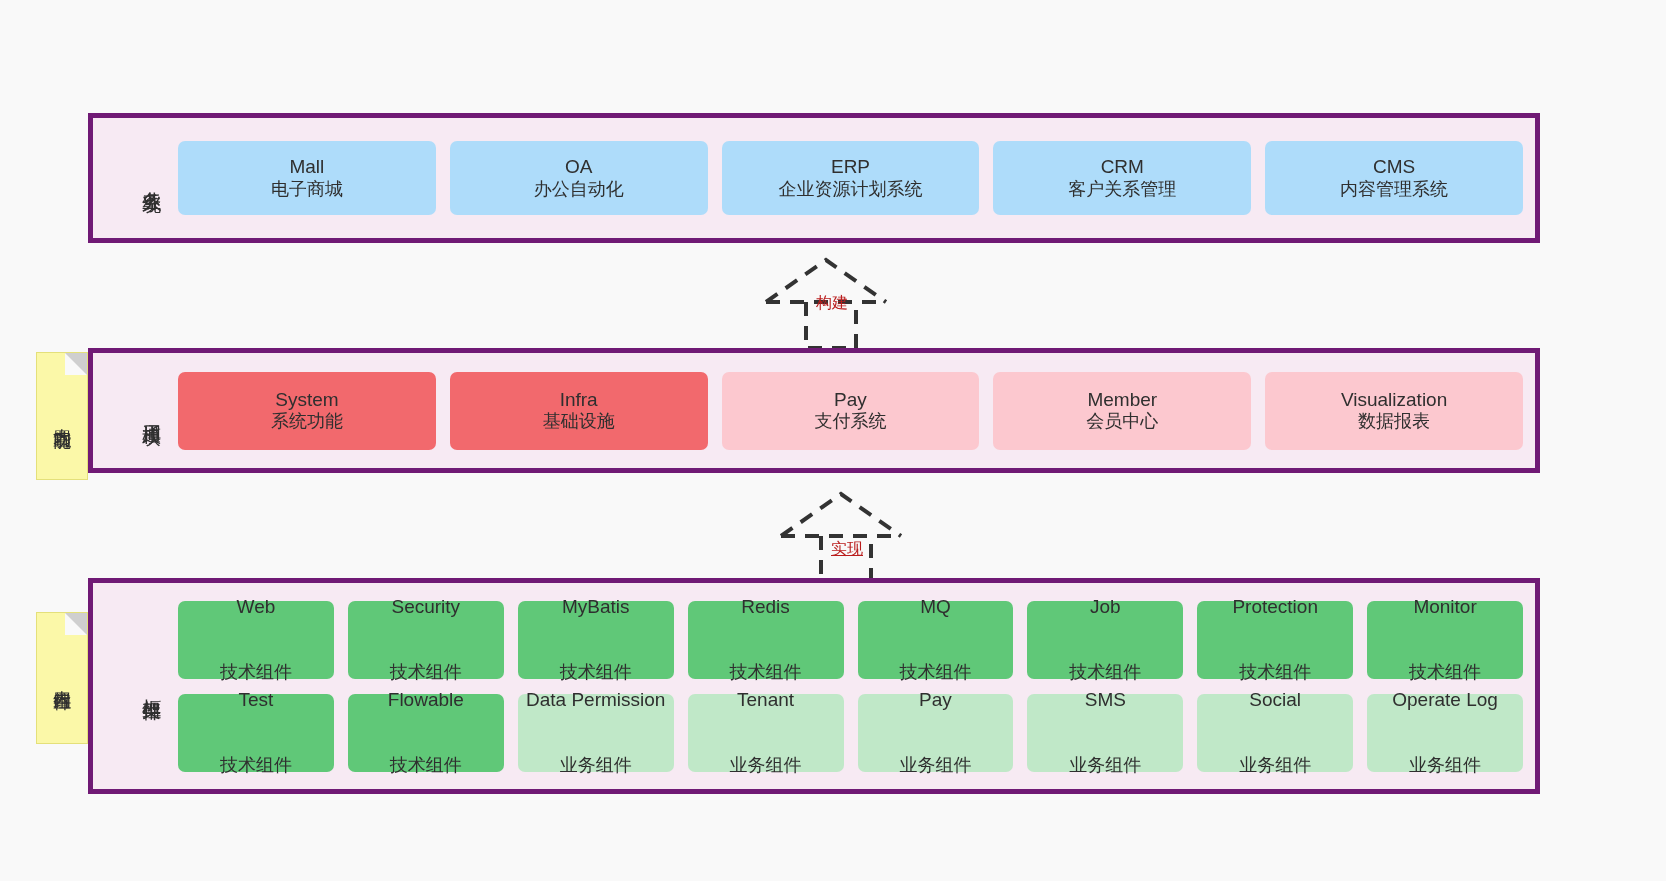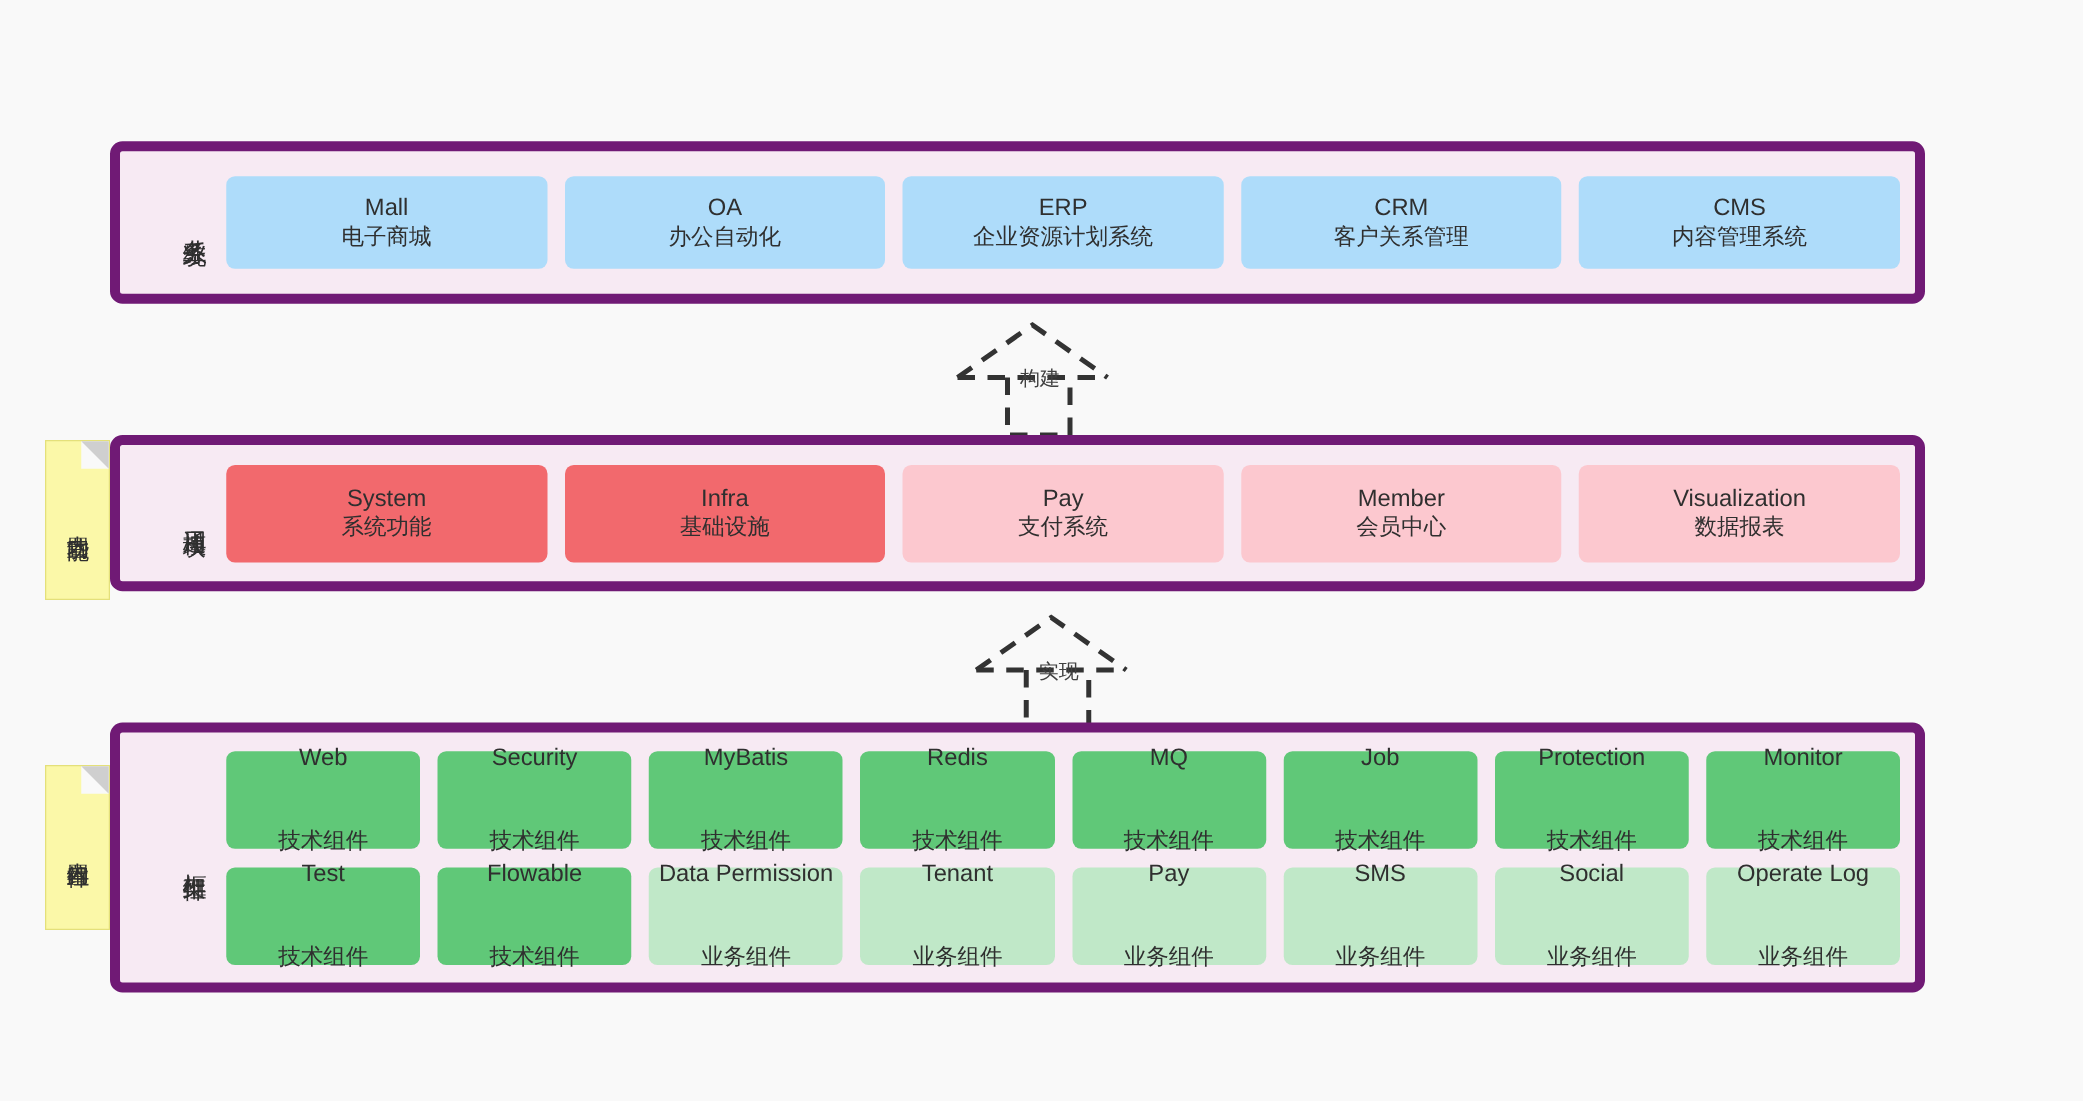--- a/index.html
+++ b/index.html
@@ -19,22 +19,22 @@
   .canvas {
     position: absolute;
     inset: 0;
   }
 
   
   .layer {
     position: absolute;
     box-sizing: border-box;
     background: #f7eaf3;
-    border: 8px solid #701a75;
-    border-radius: 10px;
+    border: 5px solid #701a75;
+    border-radius: 0;
     display: flex;
     align-items: stretch;
     padding-left: 37px;
   }
   .layer-title {
     width: 44px;
     flex: 0 0 44px;
     display: flex;
     align-items: center;
     justify-content: center;
@@ -130,28 +130,28 @@
   
   .uml-arrow {
     position: absolute;
     width: 180px;
     height: 110px;
   }
   .uml-arrow svg { display: block; }
   .uml-label {
     position: absolute;
     font-size: 16px;
-    color: #404040;
+    color: #b91c1c;
     background: transparent;
     white-space: nowrap;
   }
   #arrow-build   { left: 750px; top: 252px; }
   #arrow-build .uml-label   { left: 66px; top: 41px; }
   #arrow-impl    { left: 765px; top: 486px; }
-  #arrow-impl .uml-label    { left: 66px; top: 41px; }
+  #arrow-impl .uml-label    { left: 66px; top: 53px; text-decoration: underline; }
 </style>
 </head>
 <body>
 
 <div class="canvas">
 
   <div class="layer" id="layer-business">
     <div class="layer-title">业务系统</div>
     <div class="layer-body">
       <div class="row">

